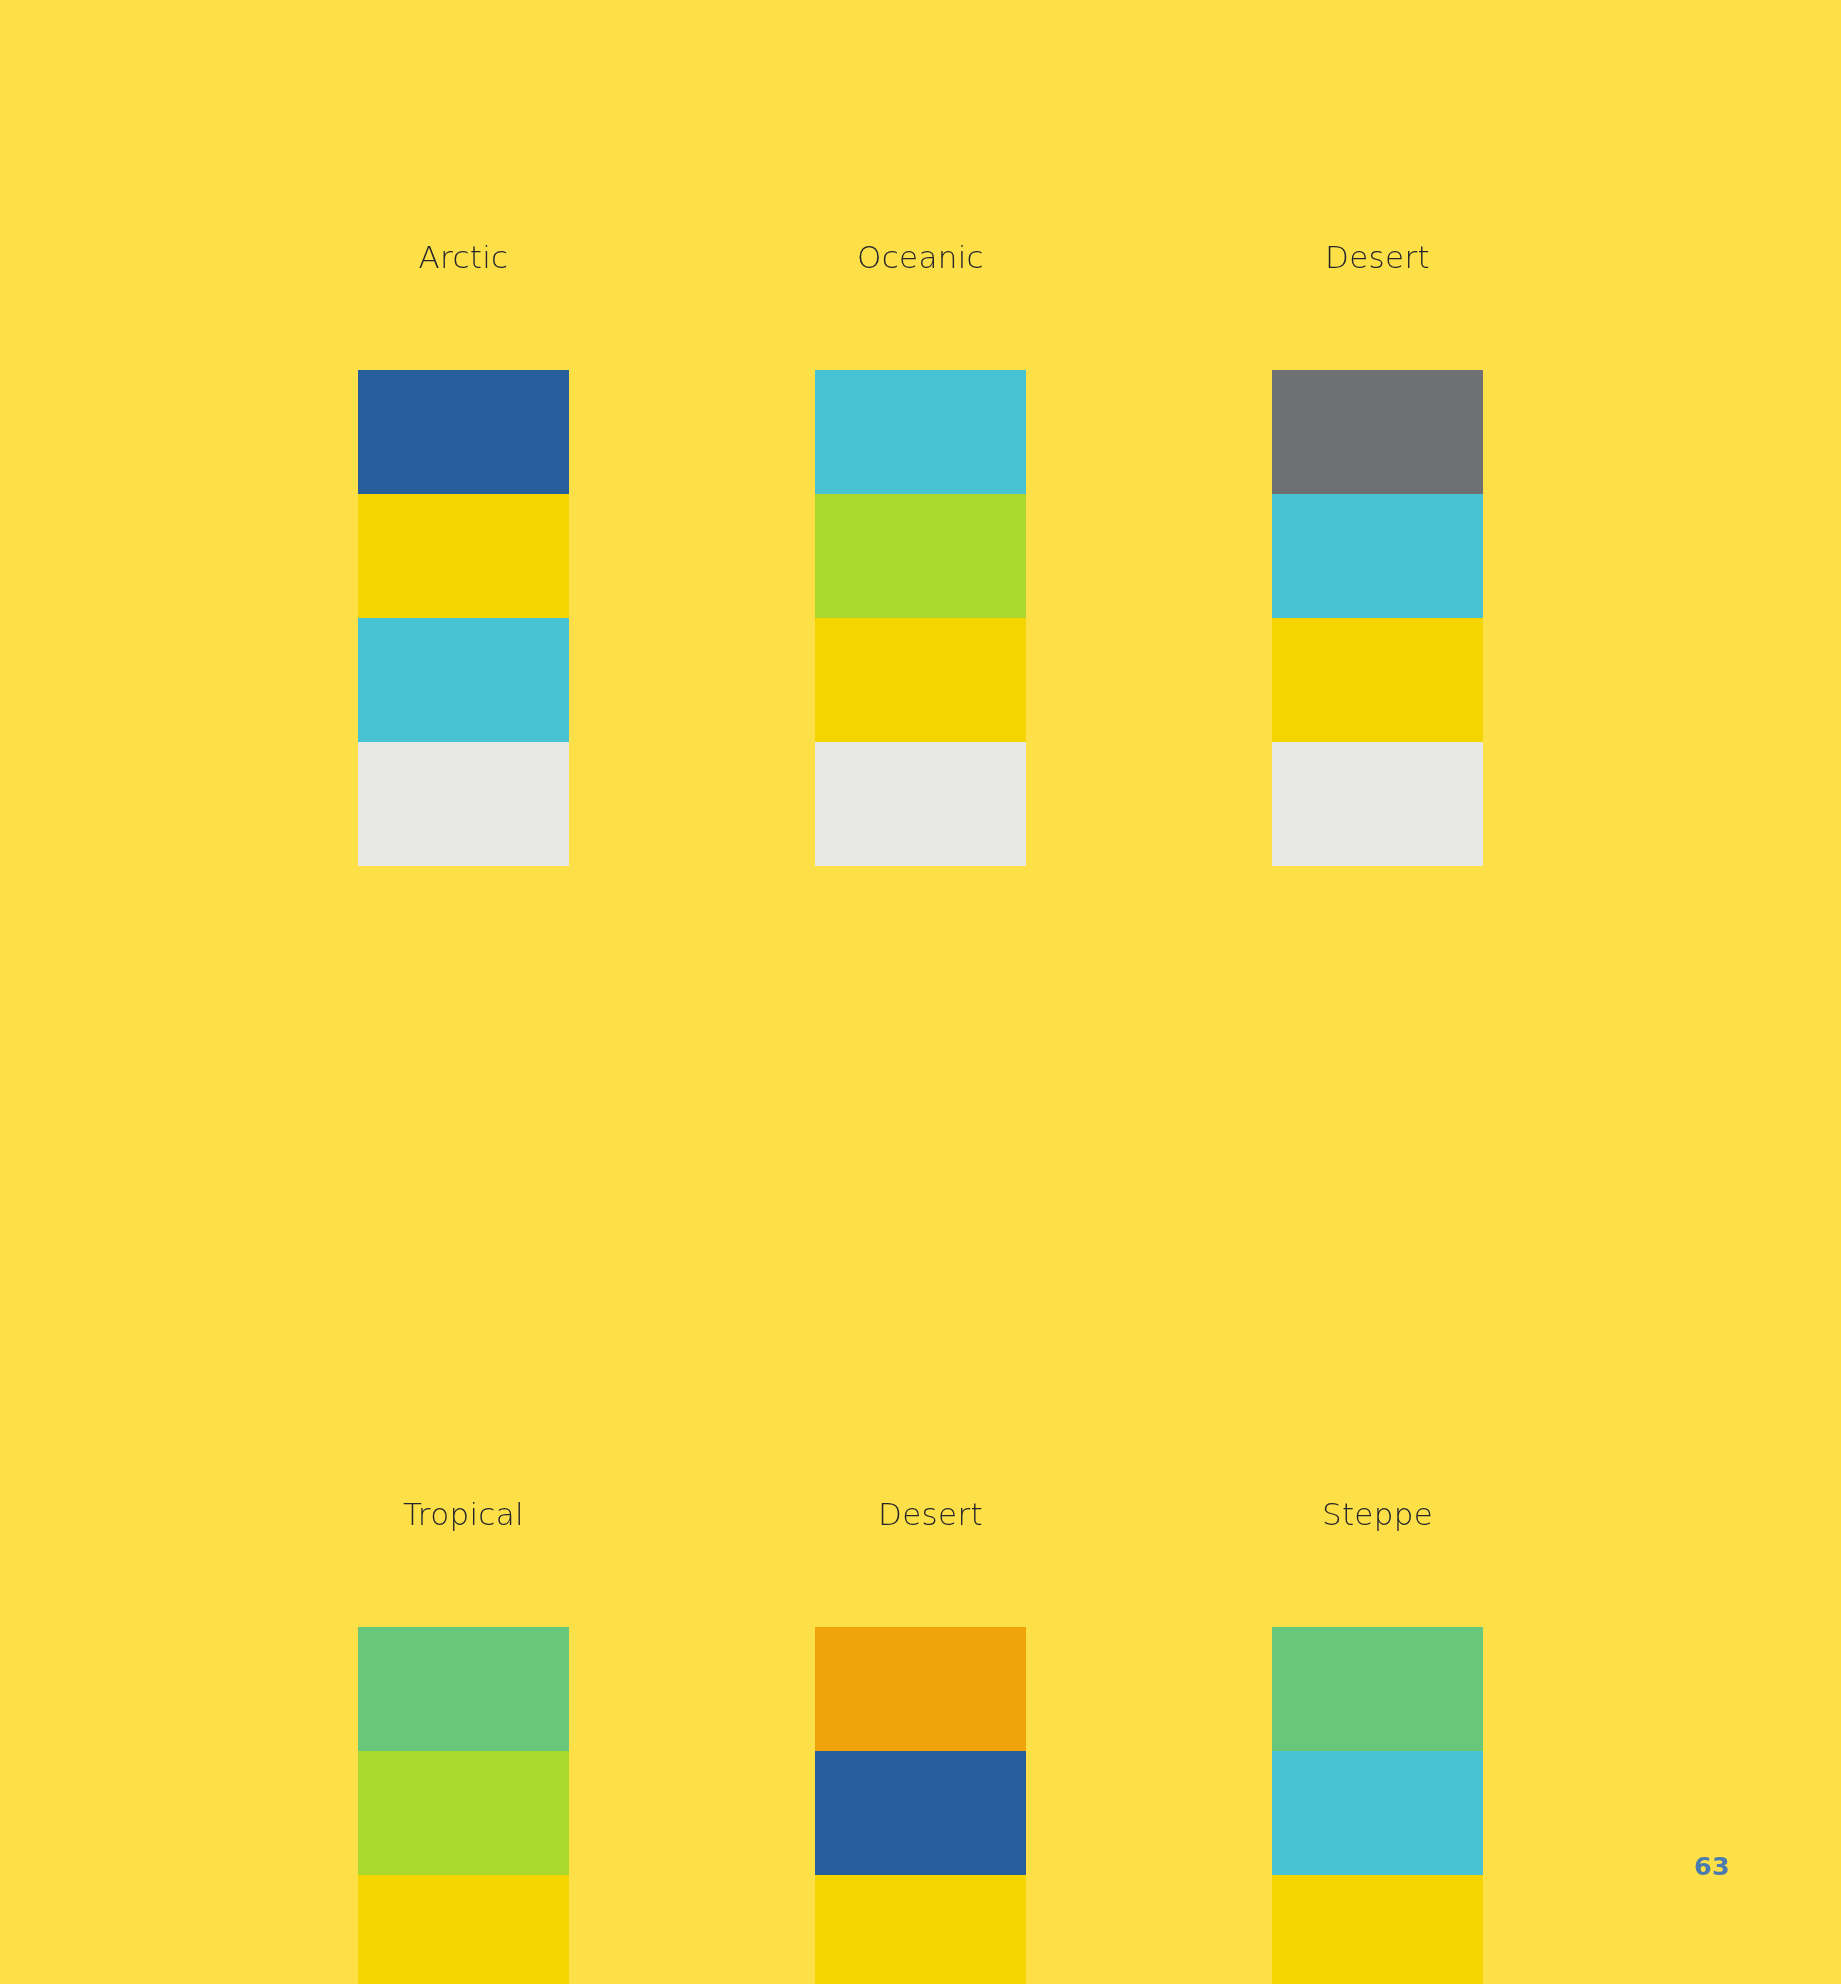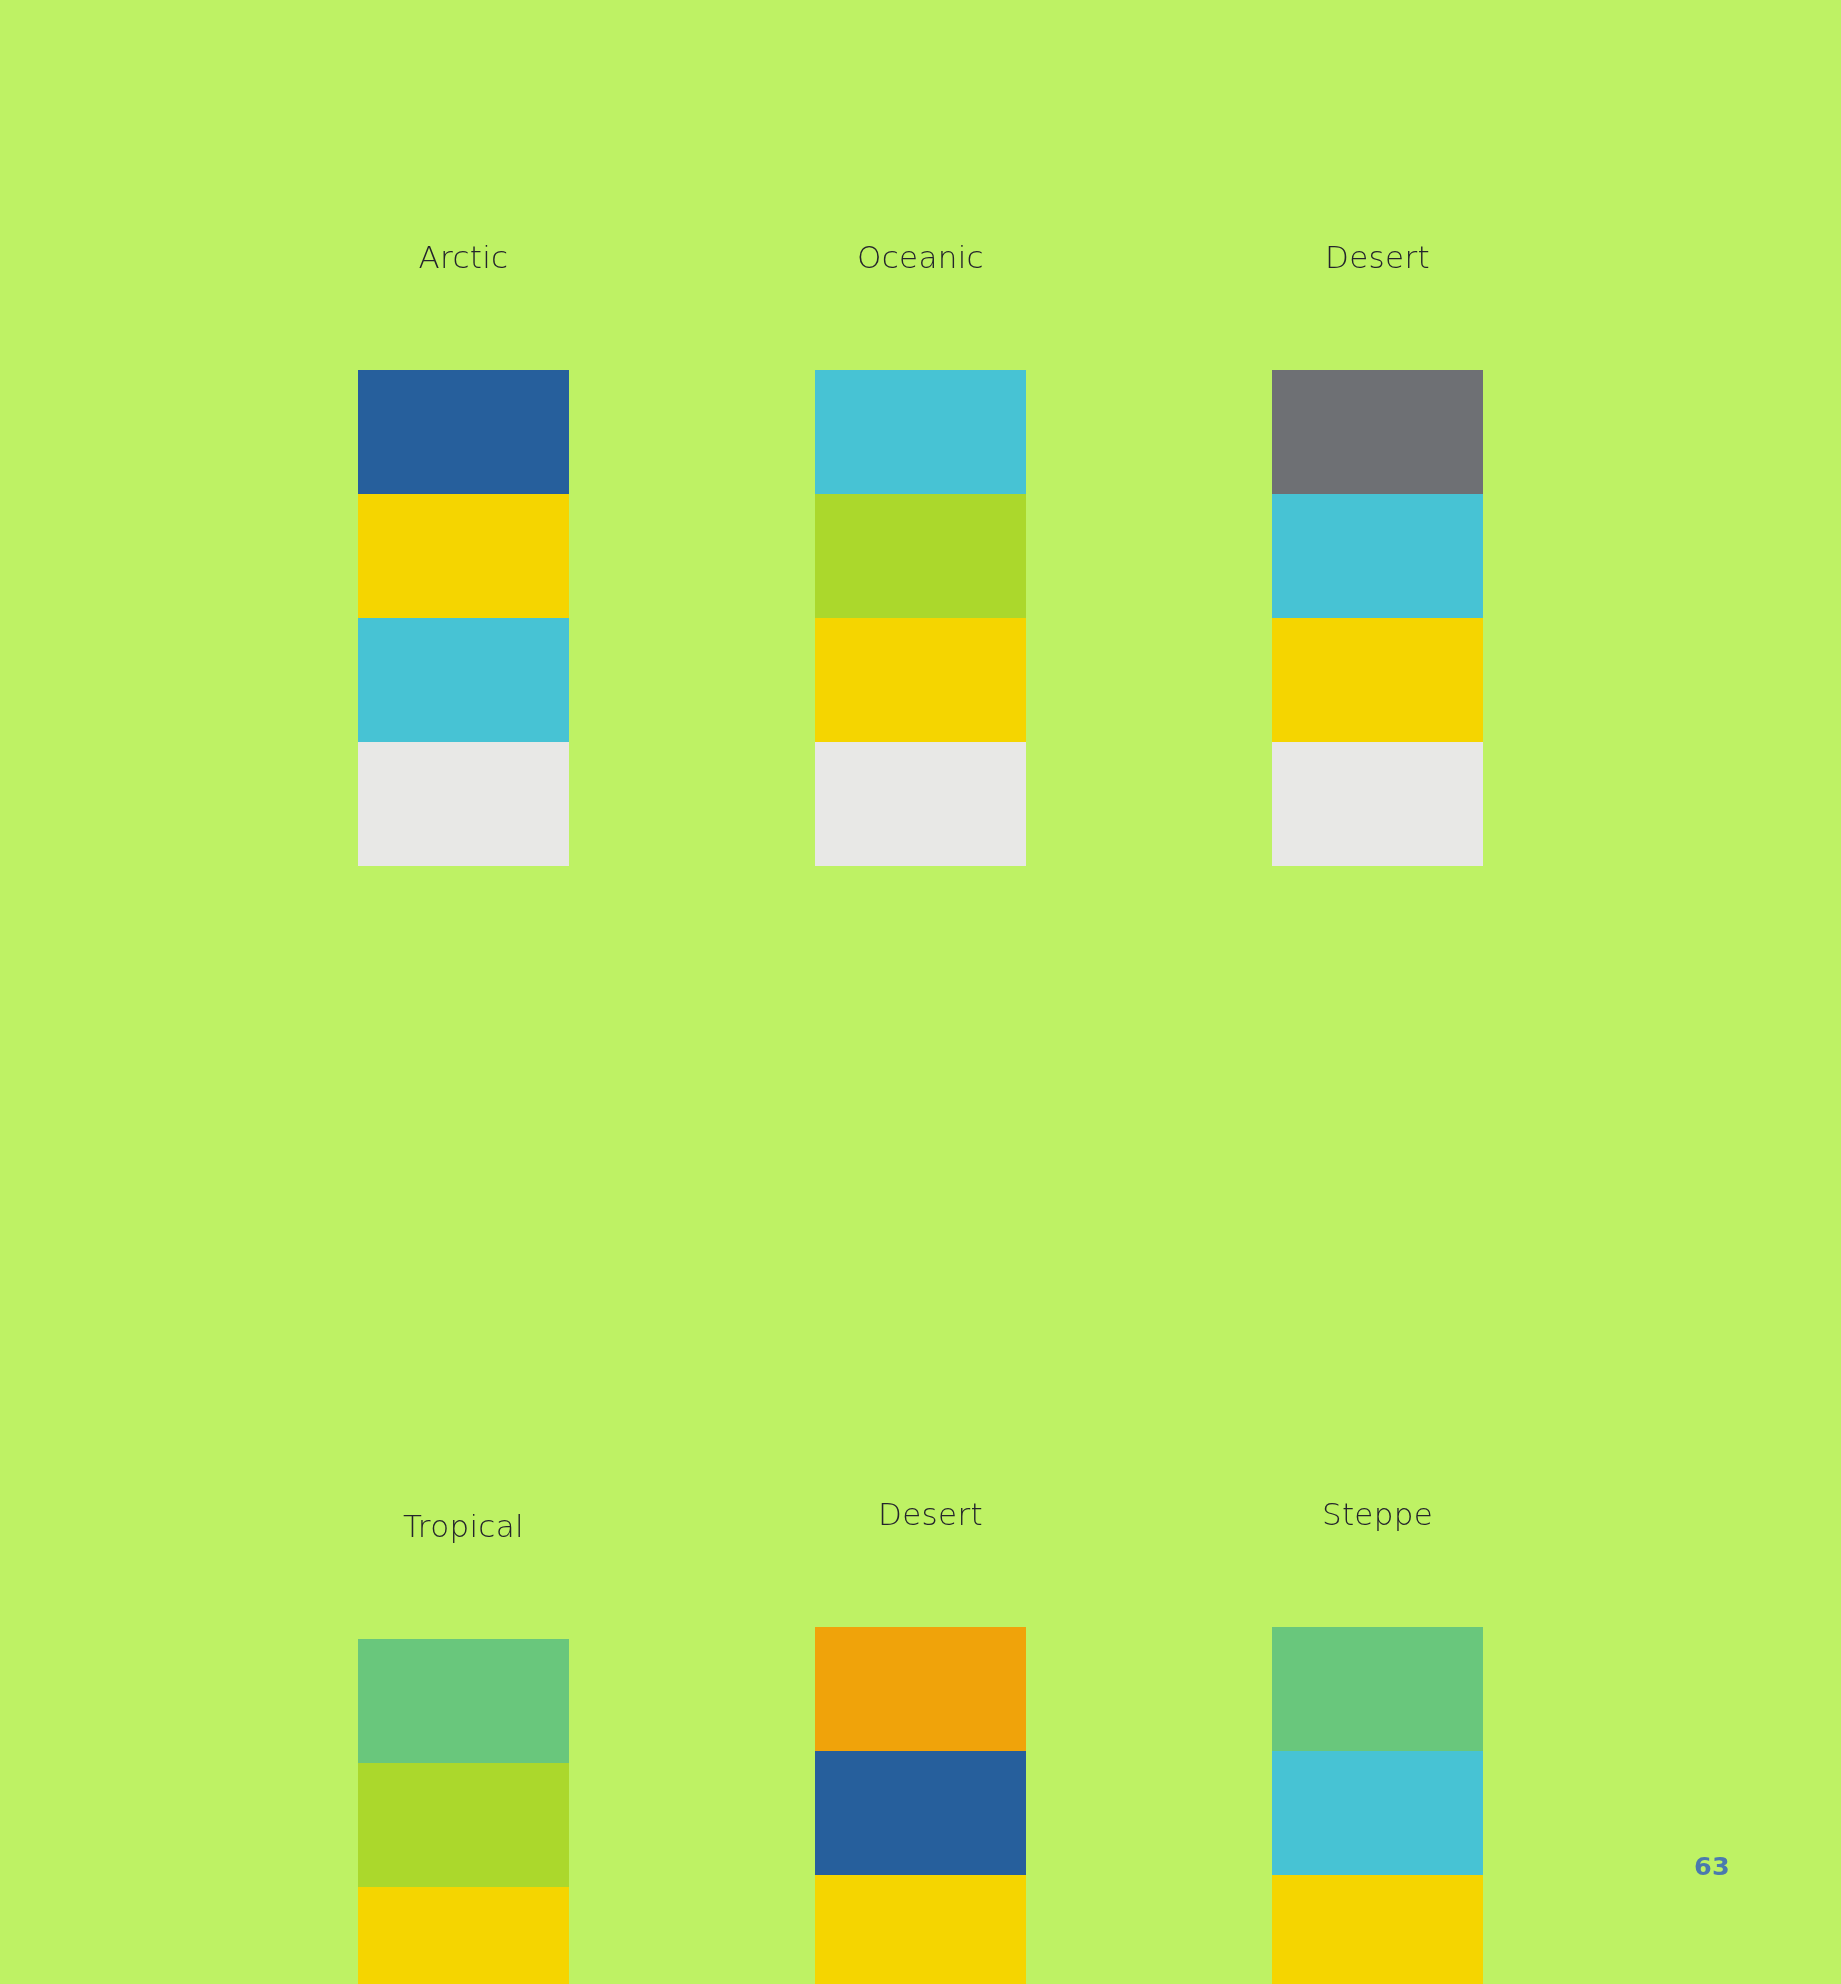--- a/index.html
+++ b/index.html
@@ -12,21 +12,21 @@
     height: 1985px;
     position: relative;
     font-family: "DejaVu Sans", "Liberation Sans", sans-serif;
     -webkit-font-smoothing: antialiased;
     overflow: hidden;
   }
 
   .page {
     position: absolute;
     inset: 0;
-    background: #bef264;
+    background: #fde047;
   }
 
   
   .palette-grid {
     position: absolute;
     left: 358px;
     top: 242px;
     width: 1126px;
   }
 
@@ -124,21 +124,21 @@
           <div class="swatch-band" style="background-color: rgb(245, 213, 0);"></div>
           <div class="swatch-band" style="background-color: rgb(232, 232, 230);"></div>
         </div>
       </div>
 
     </div>
 
     <div class="palette-row row-bottom">
 
       <div class="palette-card">
-        <div class="palette-title" style="color: rgb(36, 36, 44); margin-top: 12px;">Tropical</div>
+        <div class="palette-title" style="color: rgb(36, 36, 44);">Tropical</div>
         <div class="swatch-stack">
           <div class="swatch-band" style="background-color: rgb(105, 199, 124);"></div>
           <div class="swatch-band" style="background-color: rgb(171, 216, 44);"></div>
           <div class="swatch-band" style="background-color: rgb(245, 213, 0);"></div>
 
         </div>
       </div>
 
       <div class="palette-card">
         <div class="palette-title" style="color: rgb(36, 36, 44); margin-left: 20px;">Desert</div>

